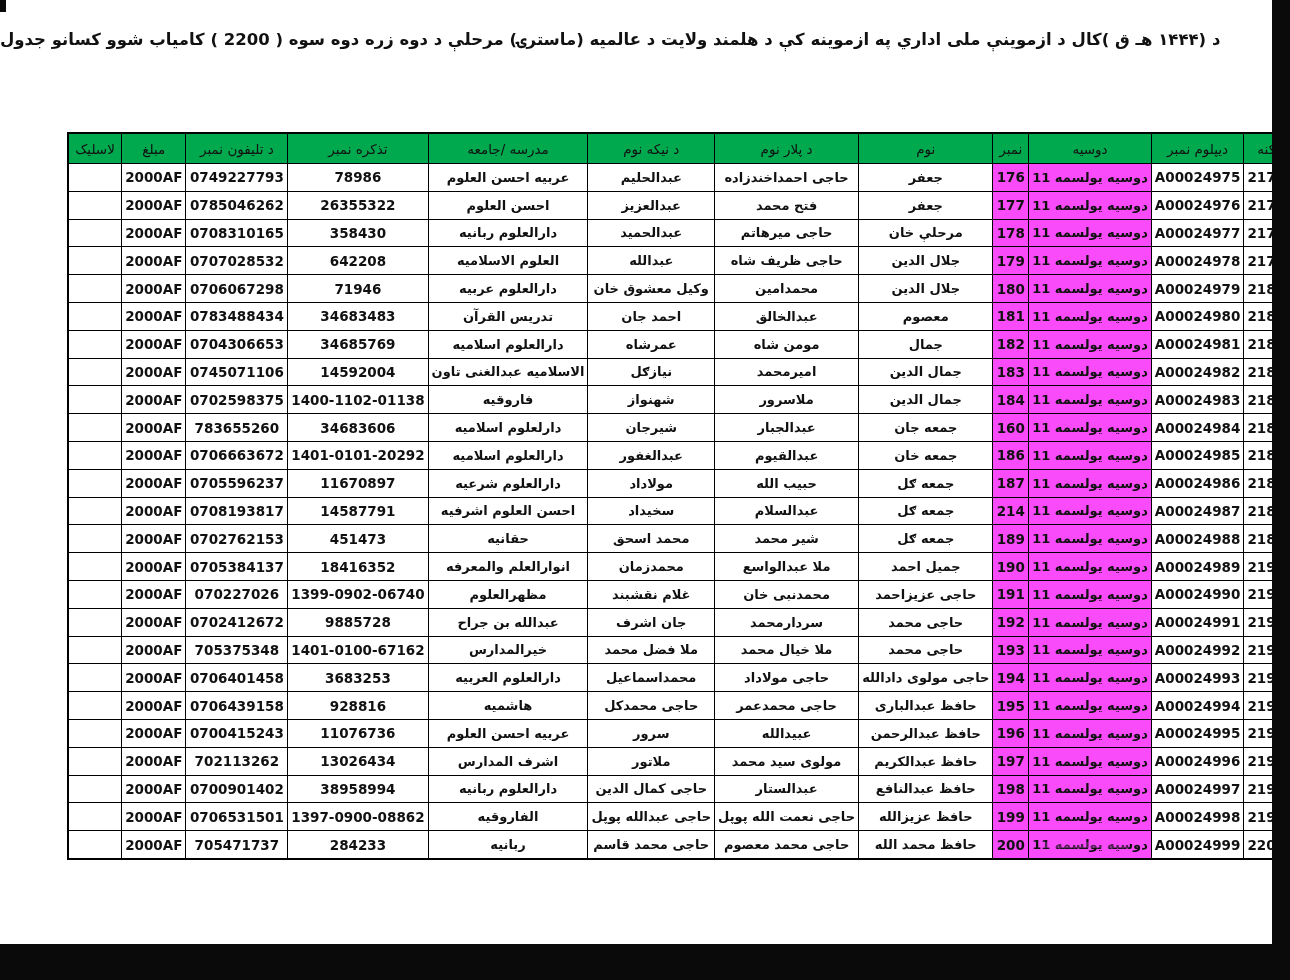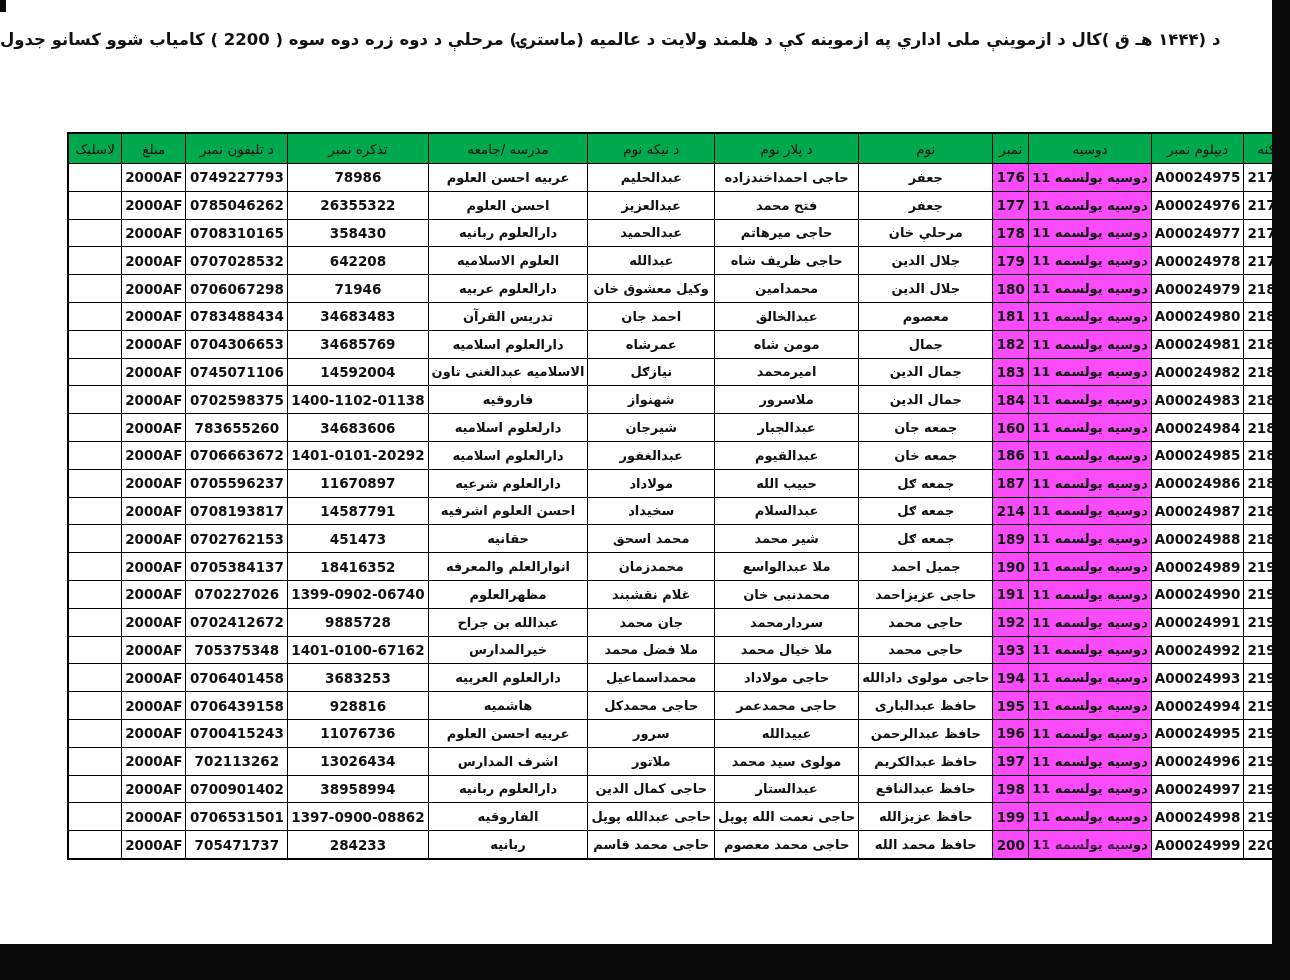--- a/index.html
+++ b/index.html
@@ -298,21 +298,21 @@
           <td class="num">2000AF</td>
           <td></td>
         </tr>
         <tr>
           <td class="num">2192</td>
           <td class="num">A00024991</td>
           <td class="hl">دوسيه يولسمه 11</td>
           <td class="hl num">192</td>
           <td>حاجی محمد</td>
           <td>سردارمحمد</td>
-          <td>جان محمد</td>
+          <td>جان اشرف</td>
           <td>عبدالله بن جراح</td>
           <td class="num">9885728</td>
           <td class="num">0702412672</td>
           <td class="num">2000AF</td>
           <td></td>
         </tr>
         <tr>
           <td class="num">2193</td>
           <td class="num">A00024992</td>
           <td class="hl">دوسيه يولسمه 11</td>

